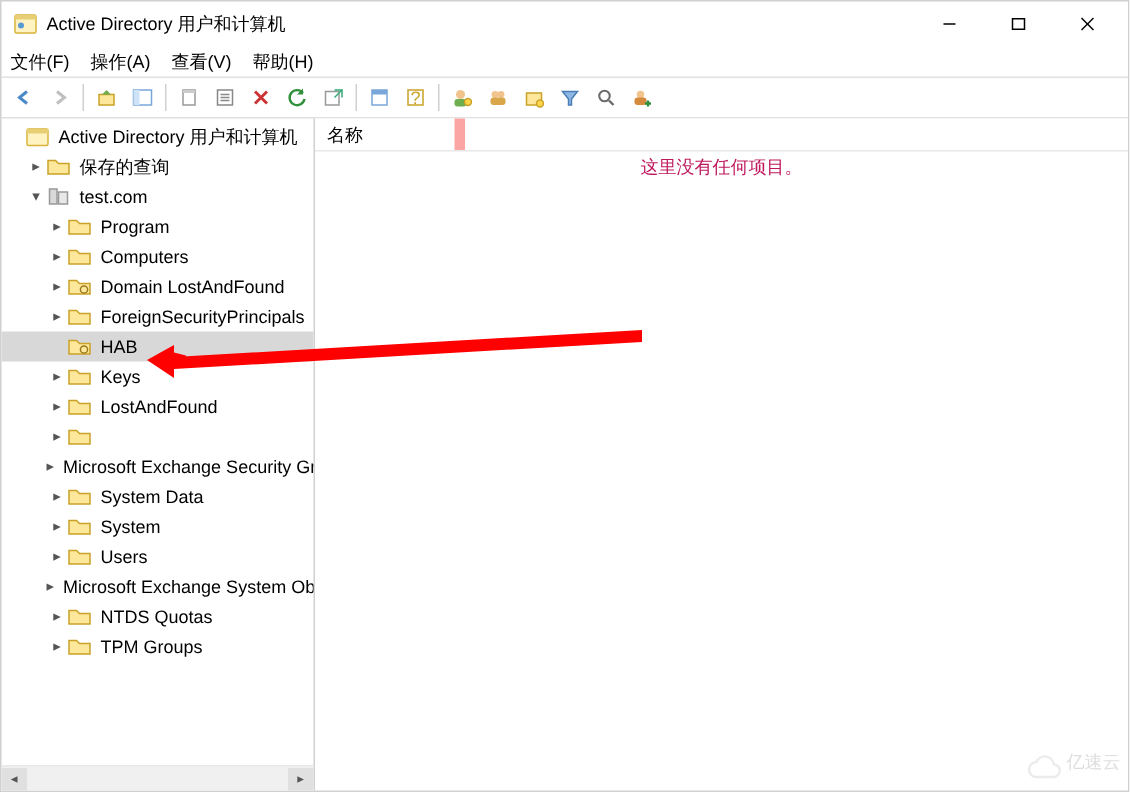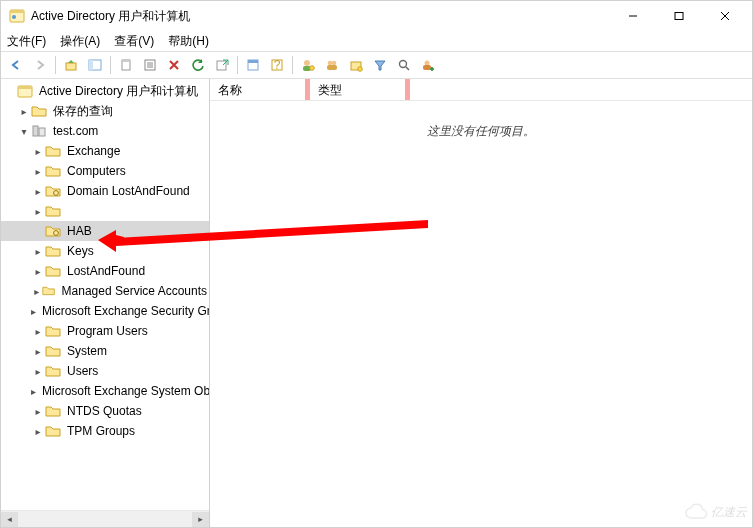--- a/index.html
+++ b/index.html
@@ -22,24 +22,24 @@
   .tree-row.selected { background: #d8d8d8; }
   .tree-row.selected .label { background: #d8d8d8; text-align: center; }
   .tw { width: 14px; display: inline-flex; justify-content: center; align-items: center; color: #555; font-size: 10px; }
   .ic { width: 16px; height: 16px; margin-right: 4px; display: inline-flex; align-items: center; justify-content: center; }
   .label { padding: 0 2px; }
   .hscroll { height: 17px; border-top: 1px solid #e8e8e8; background: #f0f0f0; display: flex; align-items: center; }
   .harrow { width: 17px; height: 15px; background: #e0e0e0; display: flex; align-items: center; justify-content: center; font-size: 9px; color: #555; }
   .htrack { flex: 1; background: #f0f0f0; }
   .list-pane { flex: 1; display: flex; flex-direction: column; position: relative; }
   .list-header { display: flex; height: 22px; border-bottom: 1px solid #e8e8e8; background: #fff; }
-  .list-header .col { padding: 3px 8px; border-right: 5px solid #fca5a5; }
-  .empty-msg { text-align: center; margin-top: 22px; color: #404040; font-style: italic; }
+  .list-header .col { padding: 3px 8px; border-right: 7px solid #fca5a5; }
+  .empty-msg { text-align: center; margin-top: 2px; color: #be185d; }
   .arrow-anno { position: absolute; pointer-events: none; z-index: 50; }
-  .watermark { position: absolute; right: 6px; bottom: 4px; opacity: .28; display: flex; align-items: center; gap: 3px; color: #888; font-size: 14px; z-index: 60; font-style: italic; }
+  .watermark { position: absolute; right: 6px; bottom: 4px; opacity: .28; display: flex; align-items: flex-start; gap: 3px; color: #888; font-size: 14px; z-index: 60; }
   .watermark .wm-ic { width: 24px; height: 24px; }
 </style>
 </head>
 <body>
 
 <div class="window">
 
   <div class="titlebar">
     <span class="app-icon">
       <svg viewBox="0 0 16 16">
@@ -223,21 +223,21 @@
           <span class="label">test.com</span>
         </div>
 
         <div class="tree-row" style="padding-left:30px;">
             <span class="tw">▸</span>
             <span class="ic">
               <svg viewBox="0 0 16 16">
                 <path d="M1 4 L6 4 L8 6 L15 6 L15 13 L1 13 Z" fill="#fde79a" stroke="#c9a227"></path>
               </svg>
             </span>
-            <span class="label">Exchange</span>
+            <span class="label">Program</span>
           </div>
         <div class="tree-row" style="padding-left:30px;">
             <span class="tw">▸</span>
             <span class="ic">
               <svg viewBox="0 0 16 16">
                 <path d="M1 4 L6 4 L8 6 L15 6 L15 13 L1 13 Z" fill="#fde79a" stroke="#c9a227"></path>
               </svg>
             </span>
             <span class="label">Computers</span>
           </div>
@@ -251,20 +251,21 @@
             </span>
             <span class="label">Domain LostAndFound</span>
           </div>
         <div class="tree-row" style="padding-left:30px;">
             <span class="tw">▸</span>
             <span class="ic">
               <svg viewBox="0 0 16 16">
                 <path d="M1 4 L6 4 L8 6 L15 6 L15 13 L1 13 Z" fill="#fde79a" stroke="#c9a227"></path>
               </svg>
             </span>
+            <span class="label">ForeignSecurityPrincipals</span>
           </div>
         <div class="tree-row selected" style="padding-left:30px;">
             <span class="tw"></span>
             <span class="ic">
               <svg viewBox="0 0 16 16">
                 <path d="M1 4 L6 4 L8 6 L15 6 L15 13 L1 13 Z" fill="#fde79a" stroke="#c9a227"></path>
                 <circle cx="11" cy="10" r="2.4" fill="none" stroke="#9b7a1f"></circle>
               </svg>
             </span>
             <span class="label">HAB</span>
@@ -287,40 +288,39 @@
             </span>
             <span class="label">LostAndFound</span>
           </div>
         <div class="tree-row" style="padding-left:30px;">
             <span class="tw">▸</span>
             <span class="ic">
               <svg viewBox="0 0 16 16">
                 <path d="M1 4 L6 4 L8 6 L15 6 L15 13 L1 13 Z" fill="#fde79a" stroke="#c9a227"></path>
               </svg>
             </span>
-            <span class="label">Managed Service Accounts</span>
           </div>
         <div class="tree-row" style="padding-left:30px;">
             <span class="tw">▸</span>
             <span class="ic">
               <svg viewBox="0 0 16 16">
                 <path d="M1 4 L6 4 L8 6 L15 6 L15 13 L1 13 Z" fill="#fde79a" stroke="#c9a227"></path>
                 <circle cx="11" cy="10" r="2.4" fill="none" stroke="#9b7a1f"></circle>
               </svg>
             </span>
             <span class="label">Microsoft Exchange Security Groups</span>
           </div>
         <div class="tree-row" style="padding-left:30px;">
             <span class="tw">▸</span>
             <span class="ic">
               <svg viewBox="0 0 16 16">
                 <path d="M1 4 L6 4 L8 6 L15 6 L15 13 L1 13 Z" fill="#fde79a" stroke="#c9a227"></path>
               </svg>
             </span>
-            <span class="label">Program Users</span>
+            <span class="label">System Data</span>
           </div>
         <div class="tree-row" style="padding-left:30px;">
             <span class="tw">▸</span>
             <span class="ic">
               <svg viewBox="0 0 16 16">
                 <path d="M1 4 L6 4 L8 6 L15 6 L15 13 L1 13 Z" fill="#fde79a" stroke="#c9a227"></path>
               </svg>
             </span>
             <span class="label">System</span>
           </div>
@@ -365,21 +365,20 @@
       <div class="hscroll">
         <div class="harrow">◂</div>
         <div class="htrack"></div>
         <div class="harrow">▸</div>
       </div>
     </div>
 
     <div class="list-pane">
       <div class="list-header">
         <div class="col" style="width:100px">名称</div>
-        <div class="col" style="width:100px">类型</div>
       </div>
       <div class="empty-msg">这里没有任何项目。</div>
     </div>
   </div>
 </div>
 
 <svg class="arrow-anno" style="left:98px; top:190px;" width="340" height="100">
   <polygon points="330,30 18,48 4,50 18,56 330,38" fill="#ff0000"></polygon>
   <polygon points="18,40 0,50 18,62 18,55 26,53 26,47 18,45" fill="#ff0000"></polygon>
 </svg>

